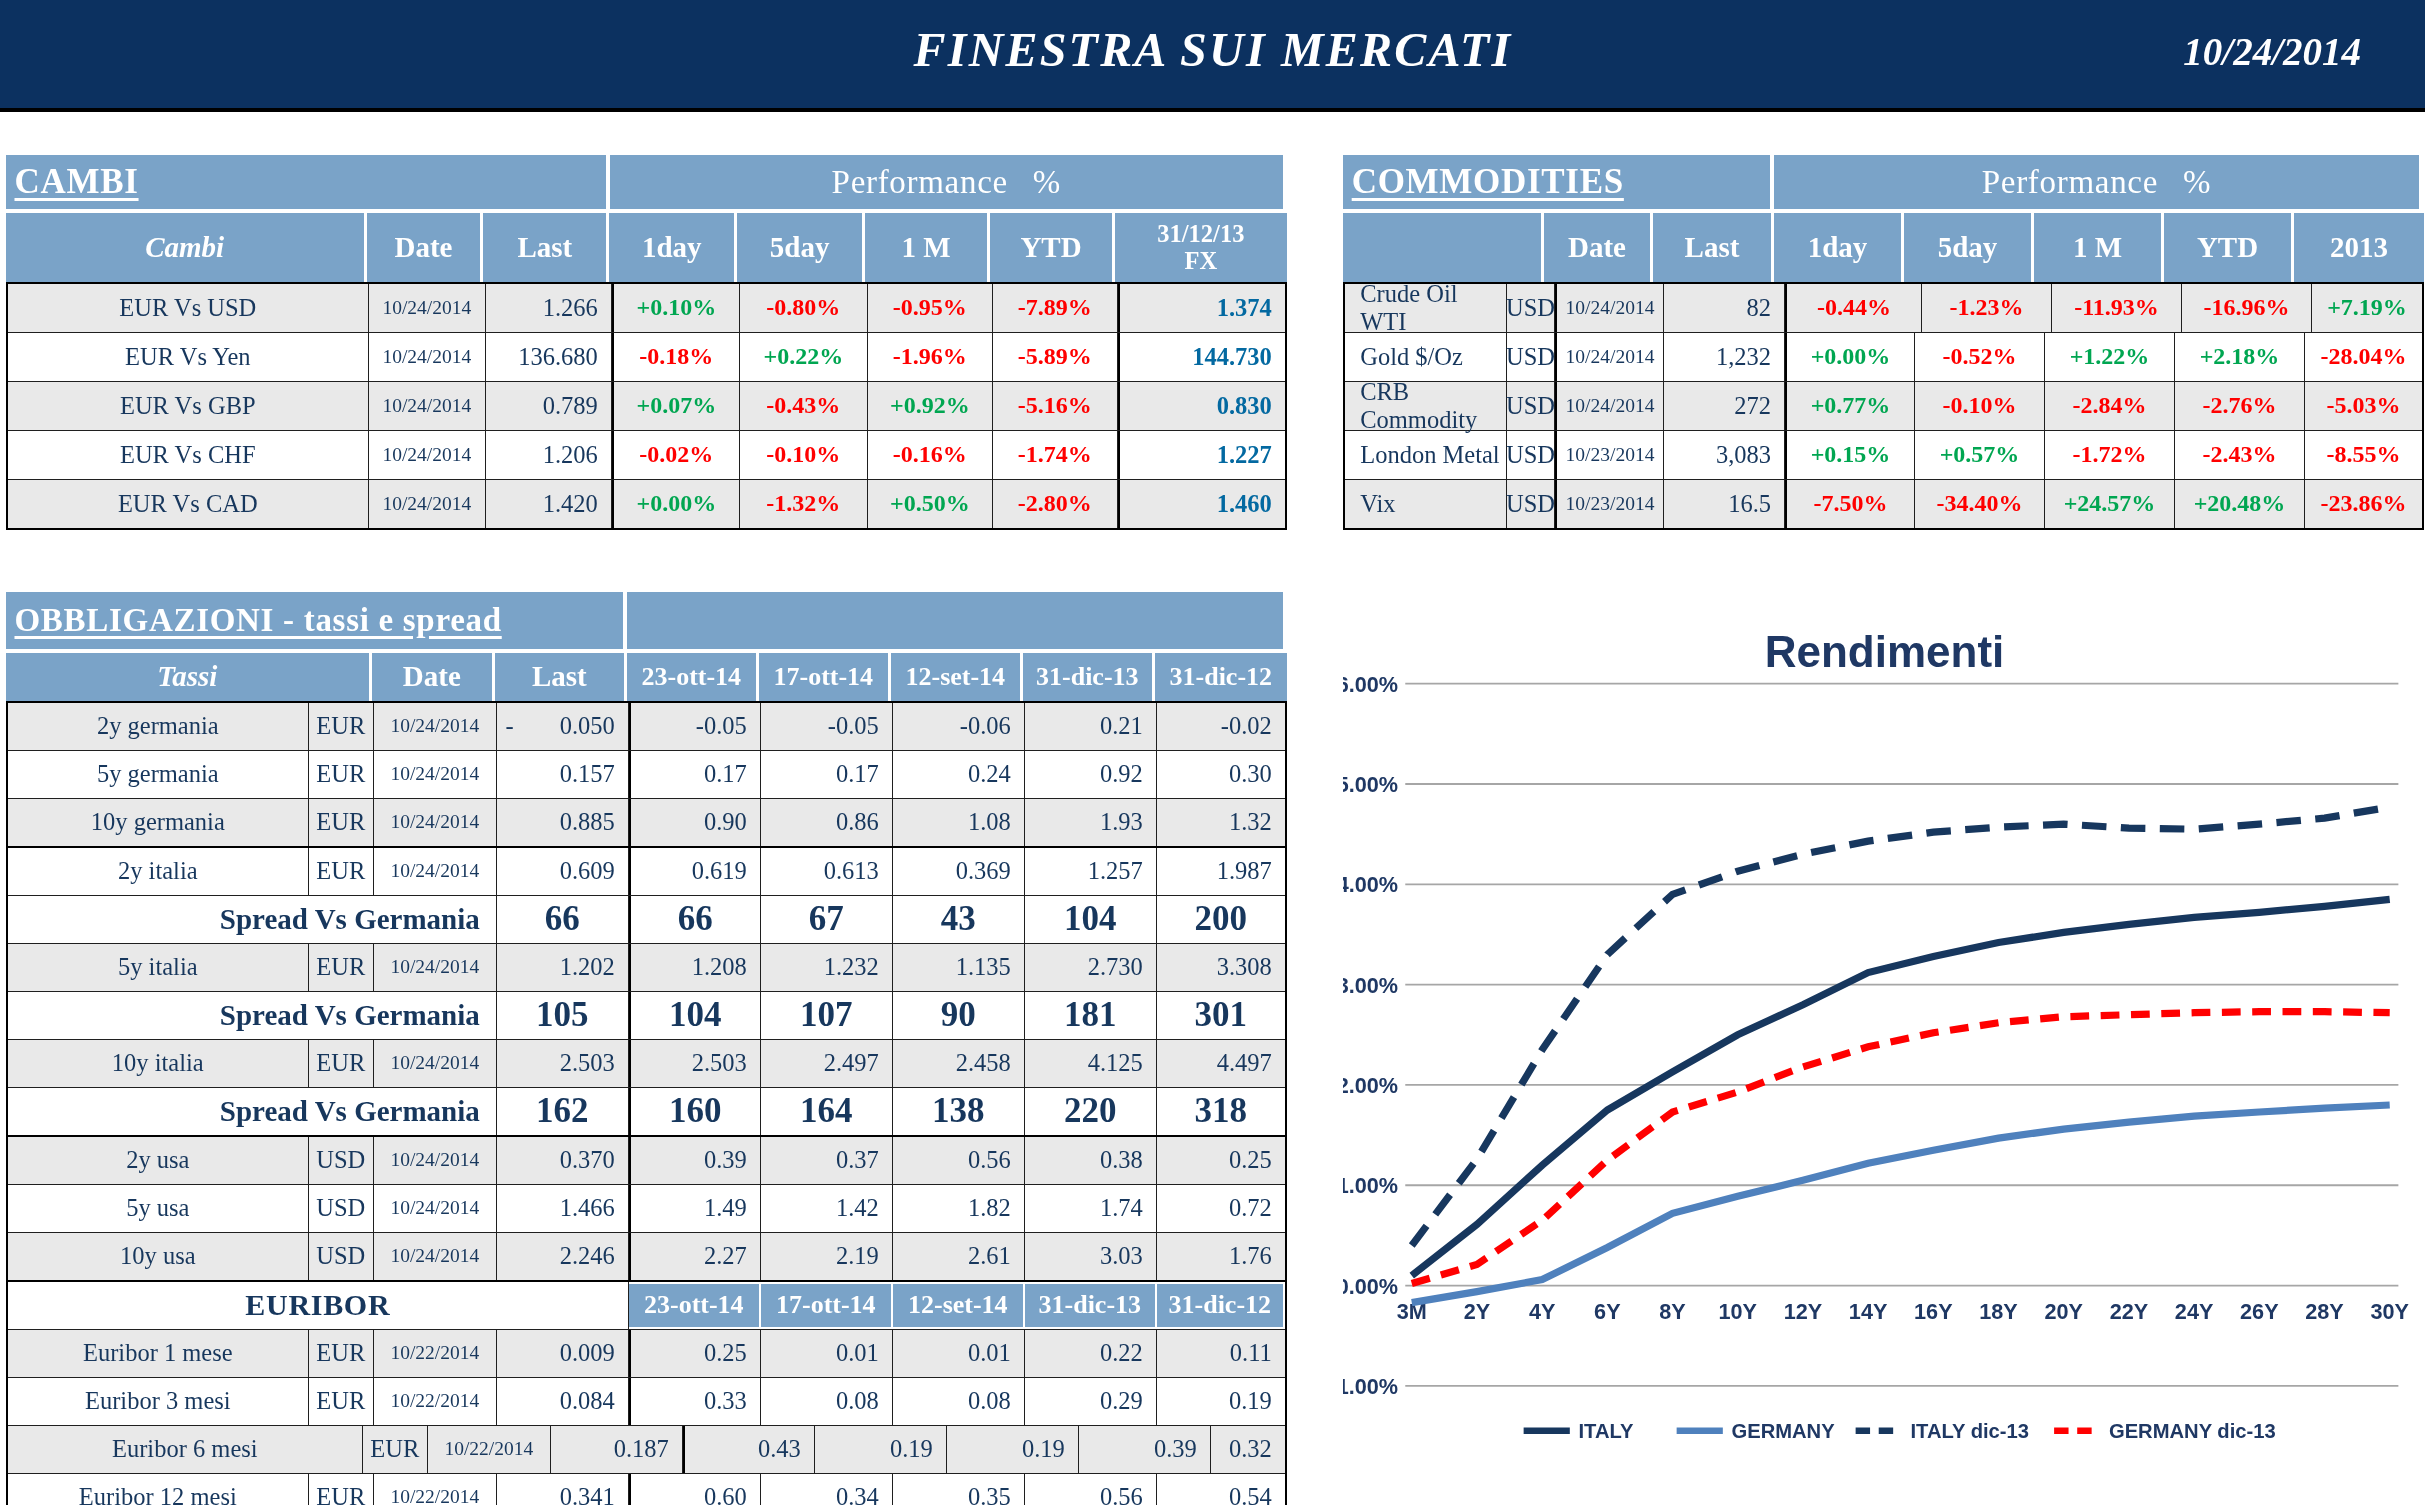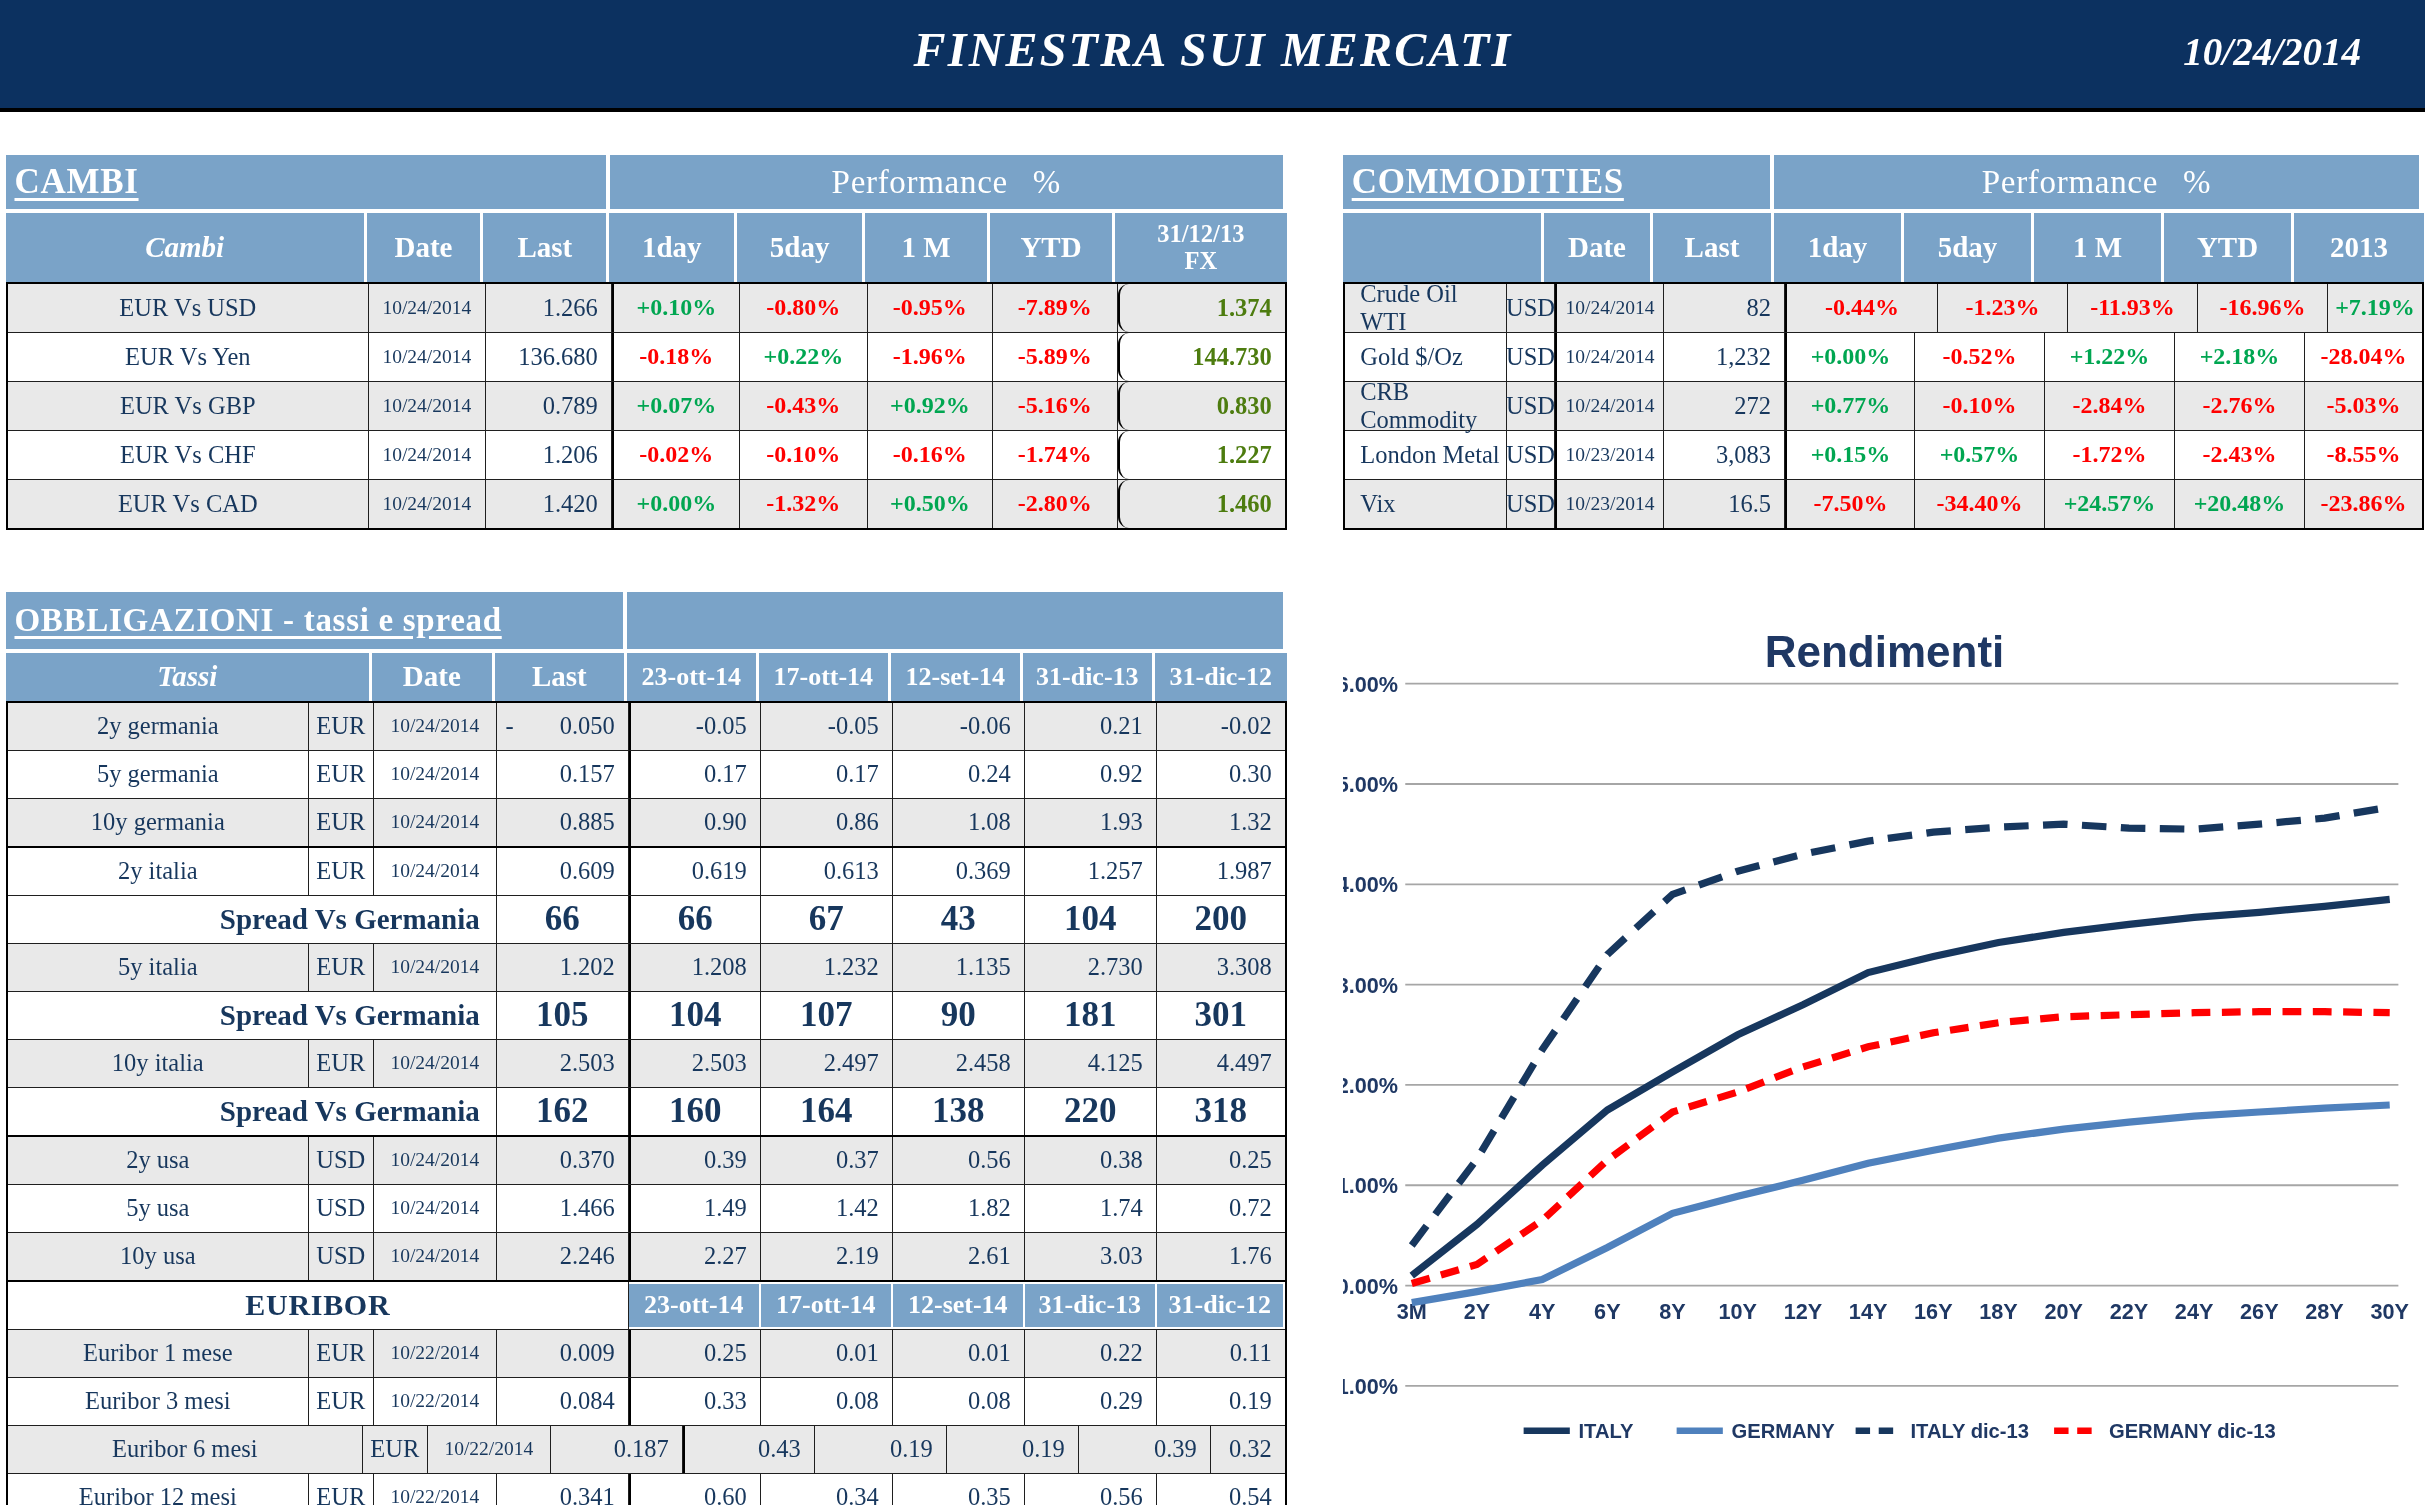--- a/index.html
+++ b/index.html
@@ -32,21 +32,21 @@
   .row.thickb{border-bottom:2.9px solid #000;}
   .cell{display:flex;align-items:center;border-right:1.4px solid #1f1f1f;box-sizing:border-box;color:#17375D;font-size:24.5px;}
   .cell:last-child{border-right:none;}
   .ctr{justify-content:center;}
   .lft{justify-content:flex-start;padding-left:7.2px;margin-left:8px;}
   .num{justify-content:flex-end;padding-right:13px;}
   .date{font-size:19.5px;justify-content:center;}
   .perf{font-weight:bold;font-size:24px;justify-content:center;}
   .pos{color:#00A651;}
   .negc{color:#FF0000;}
-  .fx{font-weight:bold;color:#4d7c0f;border-radius:11px;}
+  .fx{font-weight:bold;color:#0369a1;}
   .blk-l{border-left:2.9px solid #000;}
   .boldc{font-weight:bold;font-size:35px;}
   .spread-lab{font-weight:bold;font-size:29px;justify-content:flex-end;padding-right:16px;}
   .eur-lab{font-weight:bold;font-size:30px;justify-content:center;letter-spacing:0.7px;}
   .mini-h{background:#7AA3C8;color:#fff;font-weight:bold;font-size:26px;display:flex;align-items:center;justify-content:center;
     box-sizing:border-box;border:2.9px solid #fff;border-left:none;}
   .negflex{justify-content:space-between;padding-left:8.7px;padding-right:13px;}
 
   
   #chart{position:absolute;left:1343px;top:592px;width:1083px;height:913px;font-family:"Liberation Sans",sans-serif;}
@@ -155,21 +155,21 @@
       <div class="hcell" style="width: 130px;">1 M</div>
       <div class="hcell" style="width: 130px;">YTD</div>
       <div class="hcell" style="width: 130px;">2013</div>
     </div>
   <div class="rows" id="commod-rows">
       <div class="row shade" style="height: 48px;">
         <div class="cell lft" style="width: 154px;">Crude Oil WTI</div>
         <div class="cell ctr" style="width: 48px;">USD</div>
         <div class="cell date blk-l" style="width: 109px;">10/24/2014</div>
         <div class="cell num" style="width: 121px;">82</div>
-        <div class="cell perf negc blk-l" style="width: 153px;">-0.44%</div>
+        <div class="cell perf negc blk-l" style="width: 137px;">-0.44%</div>
         <div class="cell perf negc" style="width: 130px;">-1.23%</div>
         <div class="cell perf negc" style="width: 130px;">-11.93%</div>
         <div class="cell perf negc" style="width: 130px;">-16.96%</div>
         <div class="cell perf pos" style="width: 130px; flex: 1 1 0%;">+7.19%</div>
       </div>
       <div class="row" style="height: 48px;">
         <div class="cell lft" style="width: 154px;">Gold $/Oz</div>
         <div class="cell ctr" style="width: 48px;">USD</div>
         <div class="cell date blk-l" style="width: 109px;">10/24/2014</div>
         <div class="cell num" style="width: 121px;">1,232</div>

